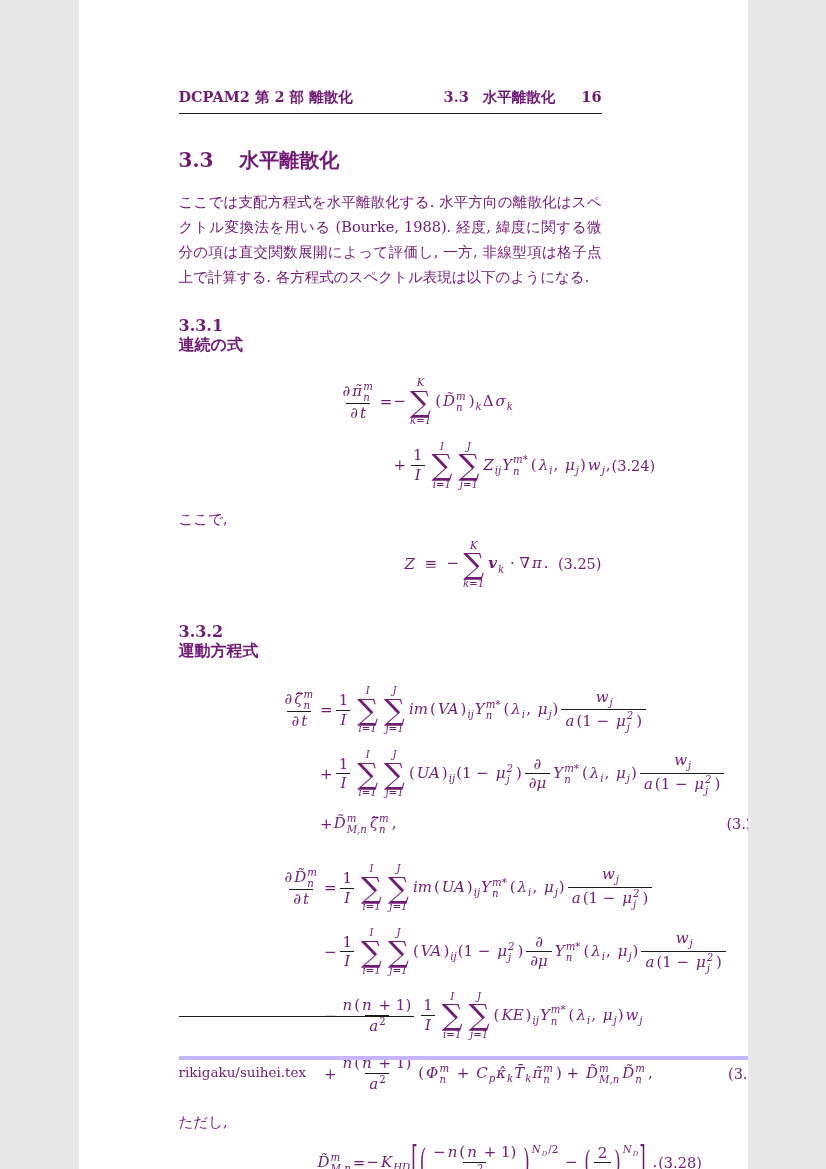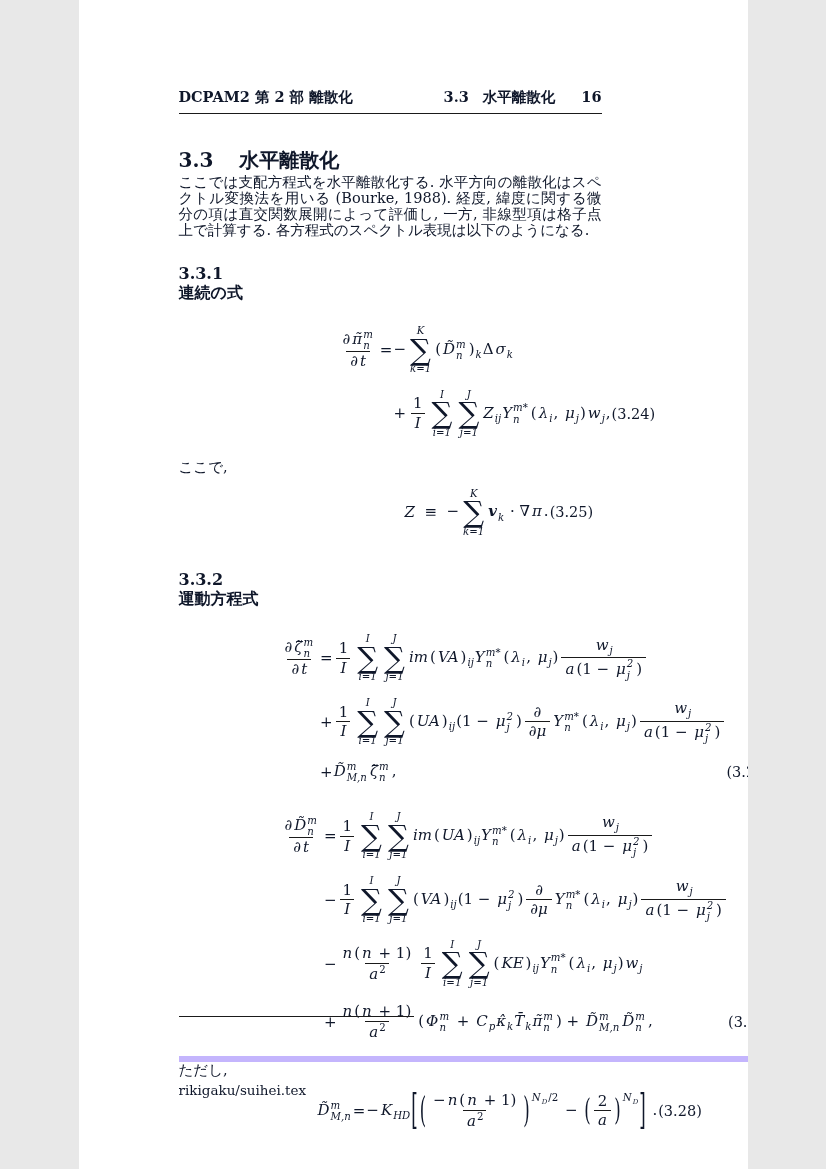--- a/index.html
+++ b/index.html
@@ -1,49 +1,49 @@
 <!DOCTYPE html>
 <html><head>
 <meta charset="utf-8">
 <style>
   html,body{margin:0;padding:0;background:#e8e8e8;}
   .page{position:relative;width:669px;height:1169px;background:#ffffff;margin:0 auto;
-        font-family:"DejaVu Serif","Liberation Serif",serif;color:#0f172a;overflow:hidden;}
+        font-family:"DejaVu Serif","Liberation Serif",serif;color:#701a75;overflow:hidden;}
   .content{padding:88px 146px 0 100px;}
 
   
   .hdr{display:flex;justify-content:space-between;align-items:baseline;
        border-bottom:1.2px solid #1a1a1a;padding-bottom:6px;font-weight:bold;font-size:14.5px;}
   .hdr-right{display:flex;align-items:baseline;}
   .hdr-sec{margin-right:14px;}
   .hdr-title{margin-right:26px;}
 
   
   .sect{margin-top:33px;font-size:20px;font-weight:bold;display:flex;align-items:baseline;}
   .sect .num{margin-right:26px;}
   .ssect{margin-top:26px;font-size:16px;font-weight:bold;display:flex;align-items:baseline;flex-direction:column;}
   .ssect .num{margin-right:18px;}
 
-  .para{font-size:14.5px;line-height:16px;text-align:justify;}
+  .para{margin-top:16px;font-size:14.5px;line-height:25px;text-align:justify;}
   .ltext{margin-top:12px;font-size:14.5px;}
 
   
   .eq{width:100%;box-sizing:border-box;}
   .eq-324{padding-left:158px;margin-top:14px;}
   .eq-325{padding-left:225px;margin-top:4px;}
   .eq-326{padding-left:100px;margin-top:16px;}
   .eq-327{padding-left:100px;margin-top:14px;}
   .eq-328{padding-left:138px;margin-top:4px;}
   .eqtable{display:table;width:100%;border-collapse:collapse;}
   .eqrow{display:table-row;}
   .eqcell{display:table-cell;vertical-align:middle;padding:7px 0;font-size:15px;white-space:nowrap;}
   .c-l{text-align:right;width:1px;}
   .c-r{text-align:center;width:34px;}
   .c-m{text-align:left;}
-  .c-n{width:54px;font-size:14.5px;}
+  .c-n{text-align:right;width:54px;font-size:14.5px;}
 
   
   .mr{margin:0 1px;}
   .mi{font-style:italic;margin:0 1px;}
   .mbi{font-style:italic;font-weight:bold;margin:0 1px;}
   .msb{font-size:0.68em;font-style:italic;vertical-align:-0.4em;}
   .msp{font-size:0.68em;vertical-align:0.6em;}
   .mhsp{font-size:0.68em;vertical-align:1.35em;}
   .mss{display:inline-flex;flex-direction:column;align-items:flex-start;vertical-align:middle;
        font-size:0.68em;line-height:1.1;font-style:italic;margin-right:2px;}
@@ -54,22 +54,22 @@
   .msum{display:inline-flex;flex-direction:column;align-items:center;vertical-align:middle;
         margin:0 3px;line-height:1;}
   .slim{font-size:0.68em;font-style:italic;line-height:1.15;}
   .ssig{font-size:1.95em;line-height:0.9;}
   .mbig{display:inline-block;vertical-align:middle;transform-origin:center;font-size:1.1em;margin:0 1px;}
 
   
   .footnote{position:absolute;left:100px;top:1016px;width:580px;}
   .fn-rule{width:235px;border-top:1px solid #1a1a1a;}
   .fn-text{margin-top:5px;padding-left:20px;font-size:12px;}
-  .footer{position:absolute;left:100px;top:1056px;width:580px;border-top:6px solid #c4b5fd;
-          padding-top:20px;display:flex;justify-content:space-between;font-size:13.5px;}
+  .footer{position:absolute;left:100px;top:1056px;width:580px;border-top:4px solid #c4b5fd;
+          padding-top:4px;display:flex;justify-content:space-between;font-size:13.5px;}
 </style>
 </head>
 <body>
 
 <div class="page">
   <div class="content">
 
     <div class="hdr">
       <span>DCPAM2 第 2 部 離散化</span>
       <span class="hdr-right">

